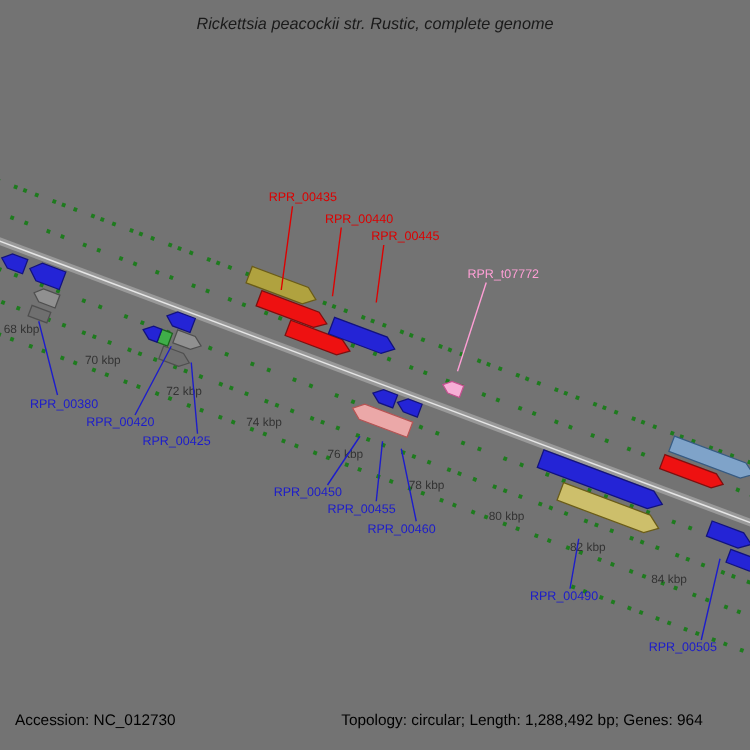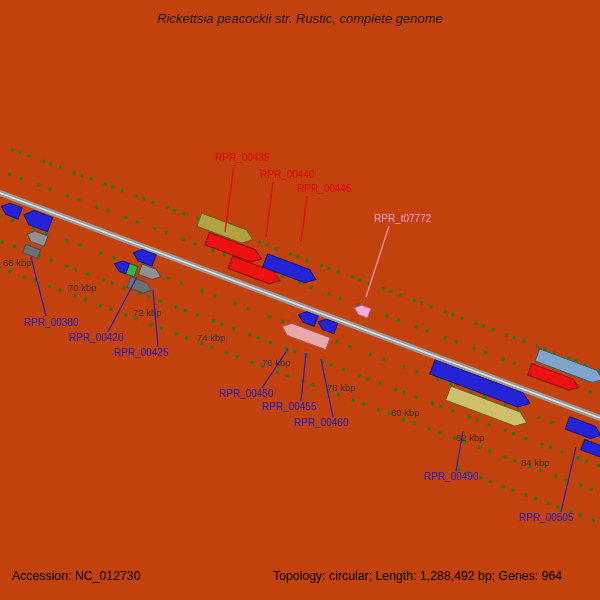--- a/index.html
+++ b/index.html
@@ -1,16 +1,16 @@
 <!DOCTYPE html>
 <html><head>
 <meta charset="utf-8">
 <style>
   html,body{margin:0;padding:0;background:#ffffff;}
-  .stage{position:relative;width:600px;height:600px;background:#c2410c;
+  .stage{position:relative;width:600px;height:600px;background:#737373;
          font-family:"Liberation Sans",sans-serif;overflow:hidden;}
   svg{display:block;}
   svg text{font-family:"Liberation Sans",sans-serif;}
   .title-text{font-size:13px;font-style:italic;}
   .tick-text{font-size:9.5px;}
   .gene-label{font-size:10px;}
   .status-text{font-size:12.3px;}
   .dots{stroke-width:3.2;fill:none;}
   .leader{stroke-width:1.1;fill:none;}
   .axis-mid{stroke:#e6e6e6;stroke-width:1.3;}

